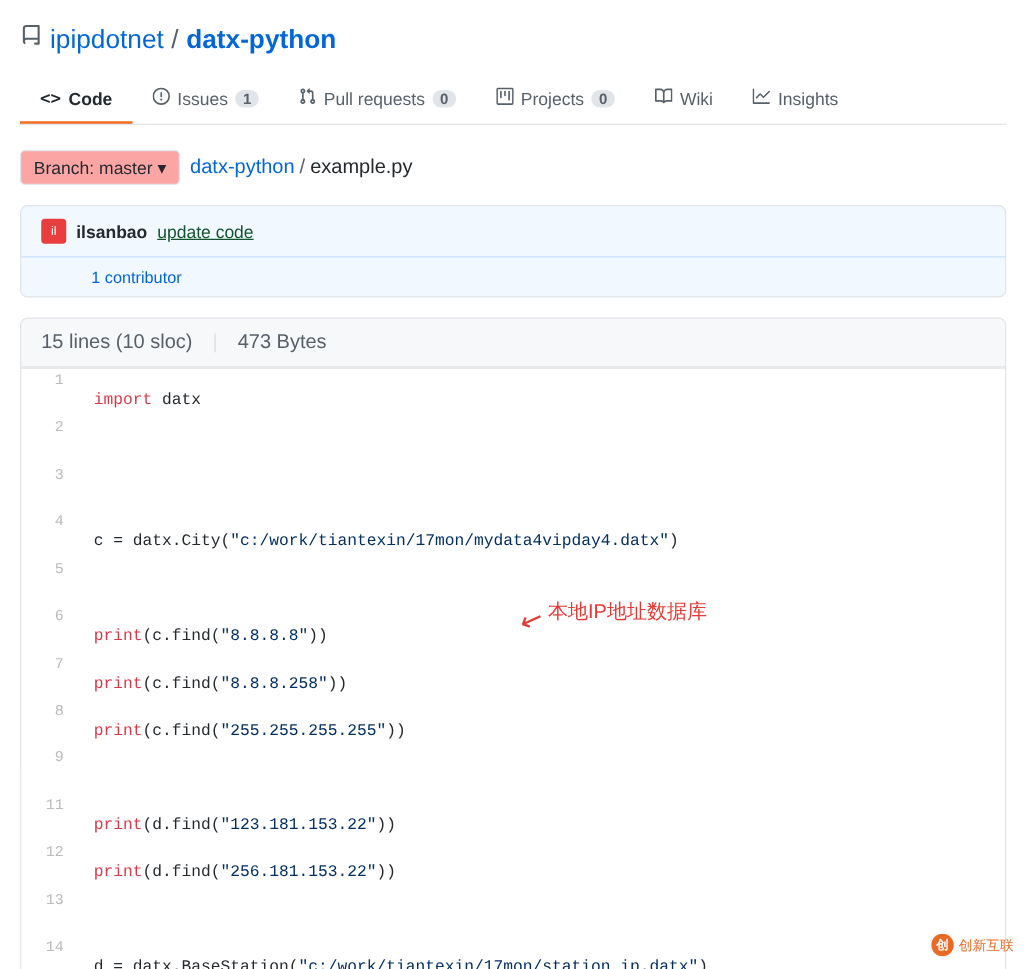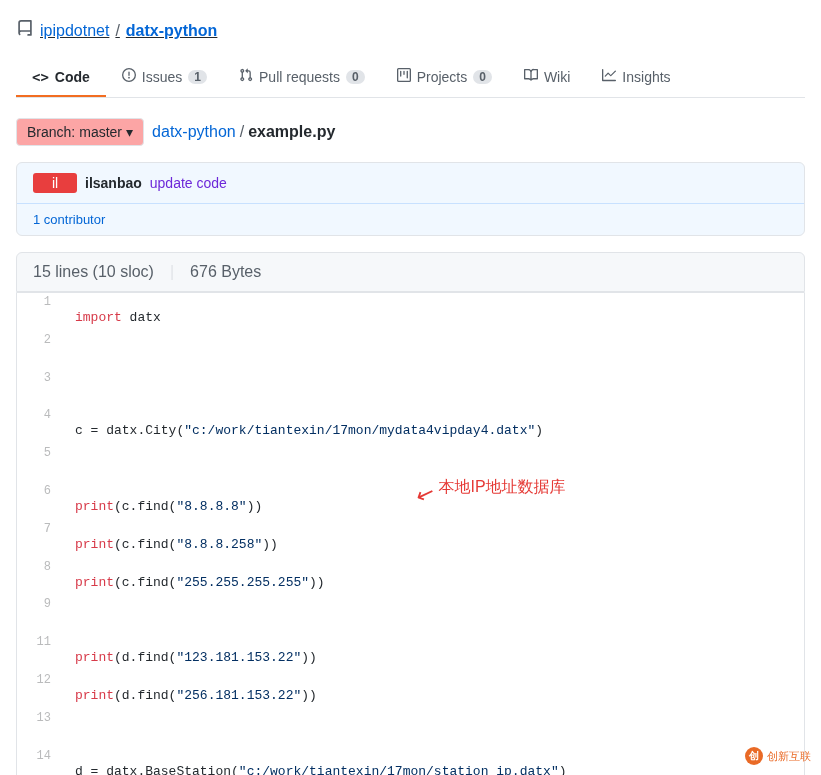--- a/index.html
+++ b/index.html
@@ -15,22 +15,21 @@
       margin: 0 auto;
       padding: 20px 16px;
     }
 
     
     .repo-header {
       display: flex;
       align-items: center;
       gap: 6px;
       margin-bottom: 16px;
-      font-size: 16px;
-      text-decoration: underline;
+      font-size: 21px;
     }
     .repo-owner {
       color: #0366d6;
       font-weight: 400;
     }
     .repo-separator {
       color: #586069;
       font-weight: 300;
     }
     .repo-name {
@@ -98,21 +97,21 @@
       font-size: 16px;
     }
     .file-breadcrumb a {
       color: #0366d6;
       text-decoration: none;
     }
     .file-breadcrumb .separator {
       color: #586069;
     }
     .file-breadcrumb .current {
-      font-weight: 700;
+      font-weight: 400;
     }
 
     
     .commit-box {
       border: 1px solid #e1e4e8;
       border-radius: 6px;
       background: #f1f8ff;
       margin-bottom: 16px;
       overflow: hidden;
     }
@@ -122,40 +121,42 @@
       justify-content: space-between;
       padding: 10px 16px;
       border-bottom: 1px solid #c8e1ff;
     }
     .commit-left {
       display: flex;
       align-items: center;
       gap: 8px;
     }
     .avatar {
-      width: 44px;
+      width: 20px;
       height: 20px;
       background: #e83e3e;
       border-radius: 3px;
       display: flex;
       align-items: center;
       justify-content: center;
-      font-size: 14px;
+      font-size: 10px;
       color: white;
     }
     .commit-author {
       font-weight: 600;
       color: #24292e;
     }
     .commit-message {
-      color: #6d28d9;
+      color: #14532d;
+      text-decoration: underline;
     }
     .commit-footer {
       padding: 8px 16px;
       font-size: 13px;
+      margin-left: 40px;
     }
     .contributor-link {
       color: #0366d6;
       text-decoration: none;
     }
 
     
     .file-info-bar {
       border: 1px solid #e1e4e8;
       border-radius: 6px 6px 0 0;
@@ -350,21 +351,21 @@
       <a class="contributor-link">
         <span>1</span>
         <span> </span><span>contributor</span>
       </a>
     </div>
   </div>
 
   <div class="file-info-bar">
     <span>15 lines (10 sloc)</span>
     <span class="file-info-divider">|</span>
-    <span>676 Bytes</span>
+    <span>473 Bytes</span>
   </div>
 
   <div class="code-wrapper">
 
     <div class="annotation-container">
       <span class="annotation-arrow">↙</span>
       <span class="annotation-text">本地IP地址数据库</span>
     </div>
 
     <div class="code-container">

